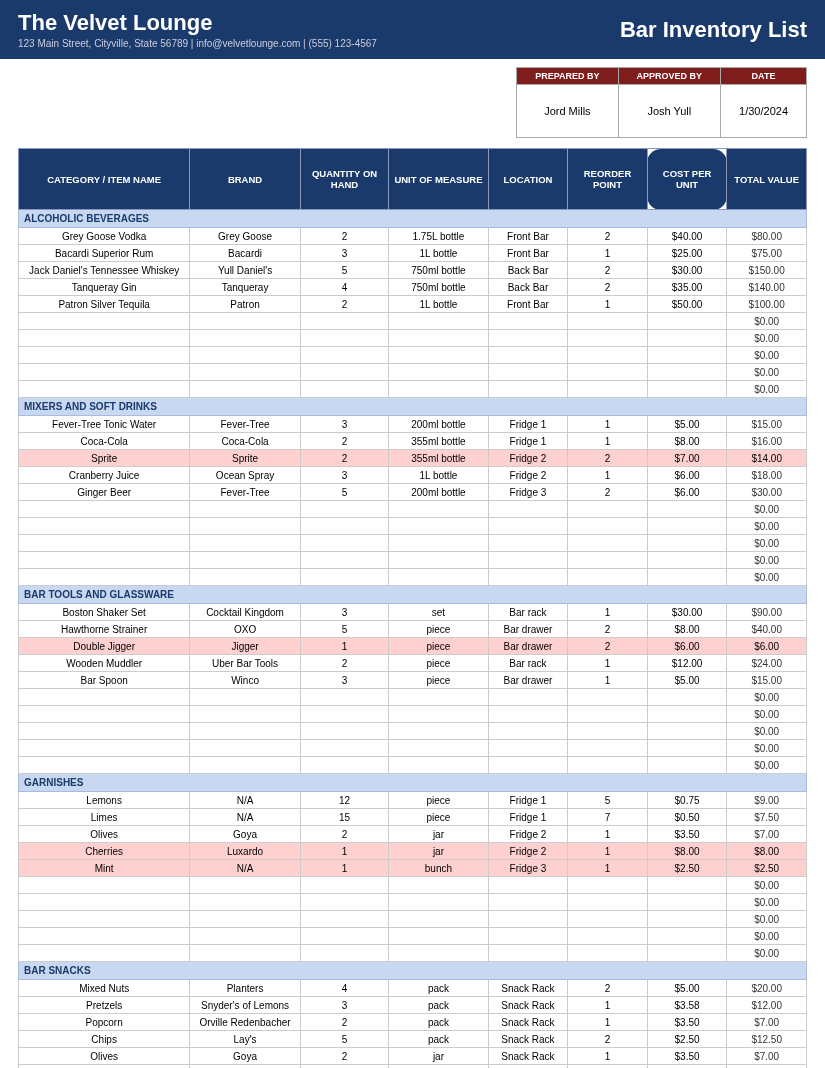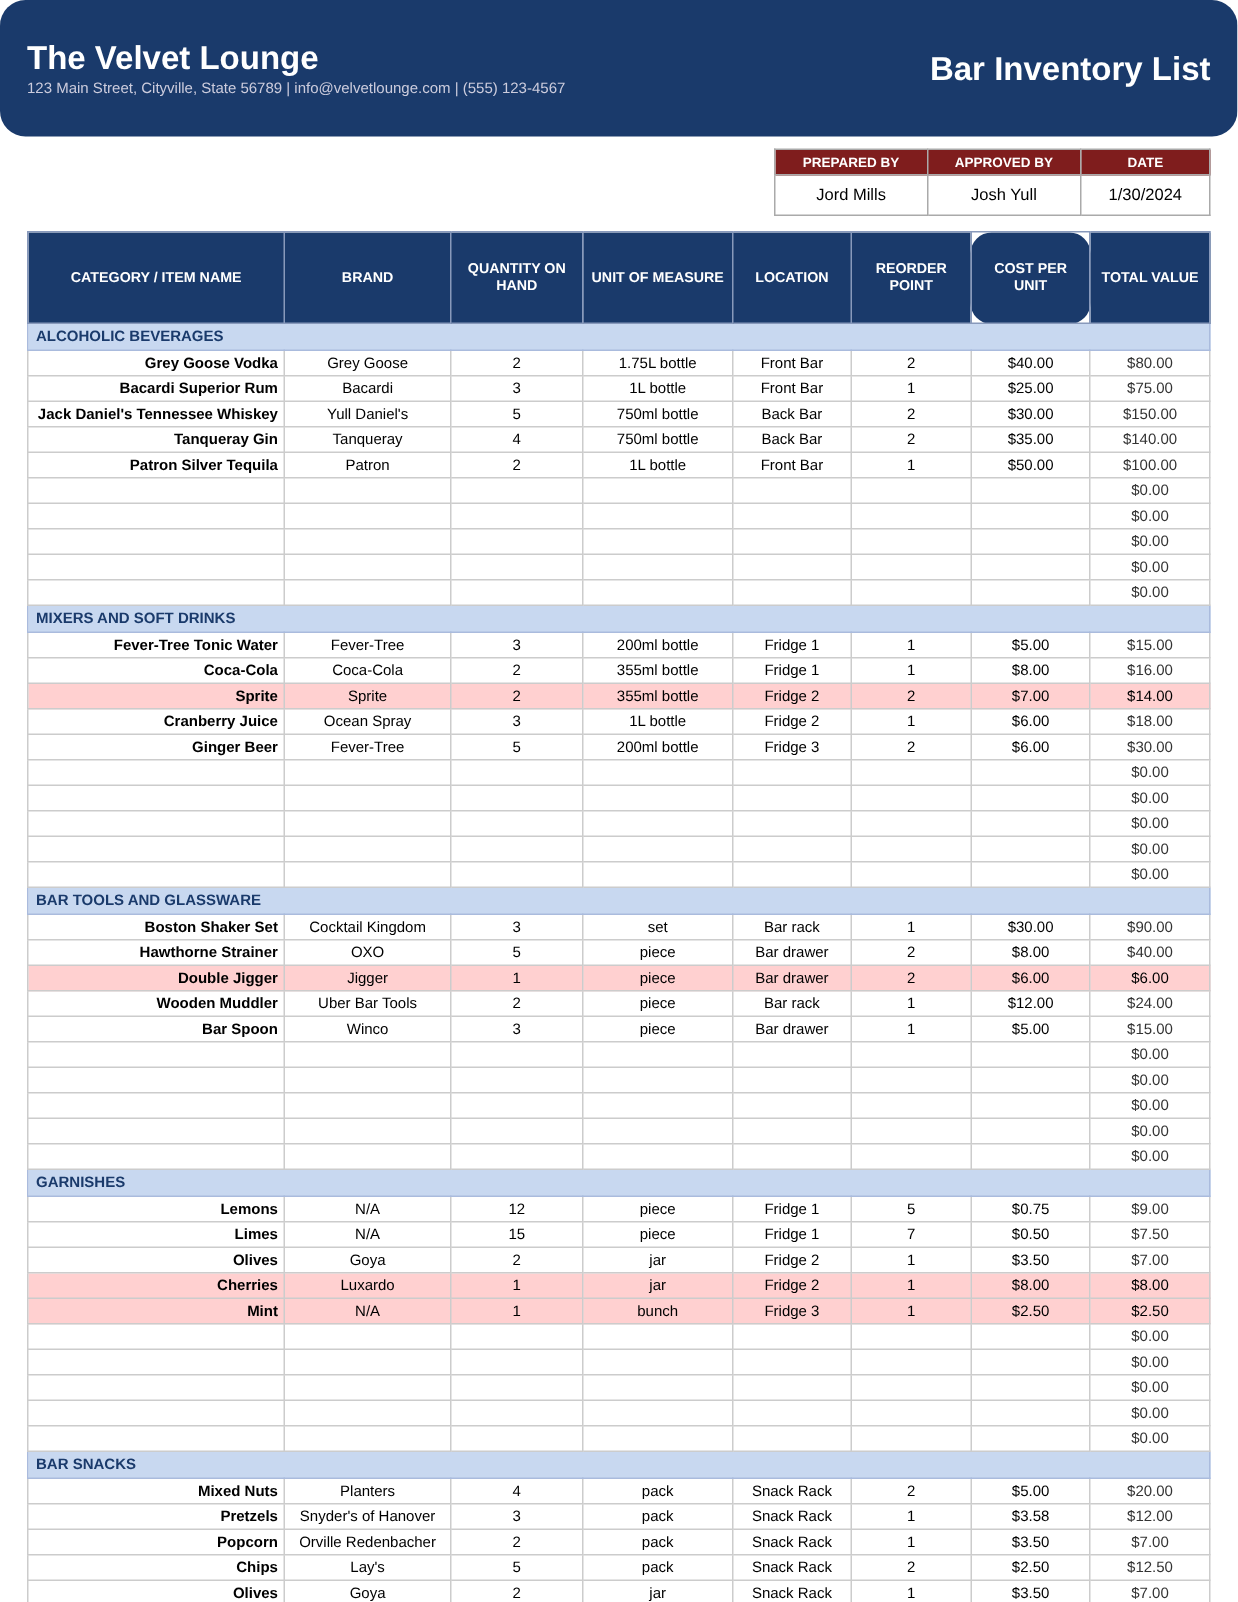--- a/index.html
+++ b/index.html
@@ -1,25 +1,24 @@
 <!DOCTYPE html>
 <html><head>
   <meta charset="utf-8">
   <style>
     * { box-sizing: border-box; margin: 0; padding: 0; }
     body { font-family: Arial, sans-serif; background: #fff; width: 825px; min-height: 1068px; }
 
     .header-bar {
       background: #1a3a6b;
       color: white;
-      padding: 26px 18px;
+      padding: 10px 18px;
       display: flex;
       justify-content: space-between;
       align-items: center;
-      border-radius: 17px;
     }
     .header-left .business-name {
       font-size: 22px;
       font-weight: bold;
     }
     .header-left .business-info {
       font-size: 10px;
       margin-top: 2px;
       color: #ccd;
     }
@@ -40,21 +39,21 @@
     }
     .meta-table th {
       background: #7f1d1d;
       color: white;
       padding: 3px 18px;
       text-align: center;
       border: 1px solid #aaa;
       font-size: 9px;
     }
     .meta-table td {
-      padding: 7px 18px;
+      padding: 20px 18px;
       text-align: center;
       border: 1px solid #aaa;
       font-size: 11px;
     }
 
     .inventory-section {
       padding: 6px 18px 18px 18px;
     }
 
     .inv-table {
@@ -81,22 +80,21 @@
       border: 1px solid #aabbdd;
       color: #1a3a6b;
     }
 
     .inv-table .data-row td {
       border: 1px solid #ccc;
       padding: 2.5px 4px;
       text-align: center;
     }
     .inv-table .data-row td:first-child {
-      text-align: right;
-      font-weight: bold;
+      text-align: center;
     }
 
     .inv-table .data-row.highlight {
       background: #ffd0d0;
     }
     .inv-table .data-row.empty td {
       background: #fff;
     }
     .inv-table .data-row.empty td:last-child {
       color: #333;
@@ -578,21 +576,21 @@
           <td>Planters</td>
           <td>4</td>
           <td>pack</td>
           <td>Snack Rack</td>
           <td>2</td>
           <td>$5.00</td>
           <td>$20.00</td>
         </tr>
         <tr class="data-row empty">
           <td>Pretzels</td>
-          <td>Snyder's of Hanover</td>
+          <td>Snyder's of Lemons</td>
           <td>3</td>
           <td>pack</td>
           <td>Snack Rack</td>
           <td>1</td>
           <td>$3.58</td>
           <td>$12.00</td>
         </tr>
         <tr class="data-row empty">
           <td>Popcorn</td>
           <td>Orville Redenbacher</td>

